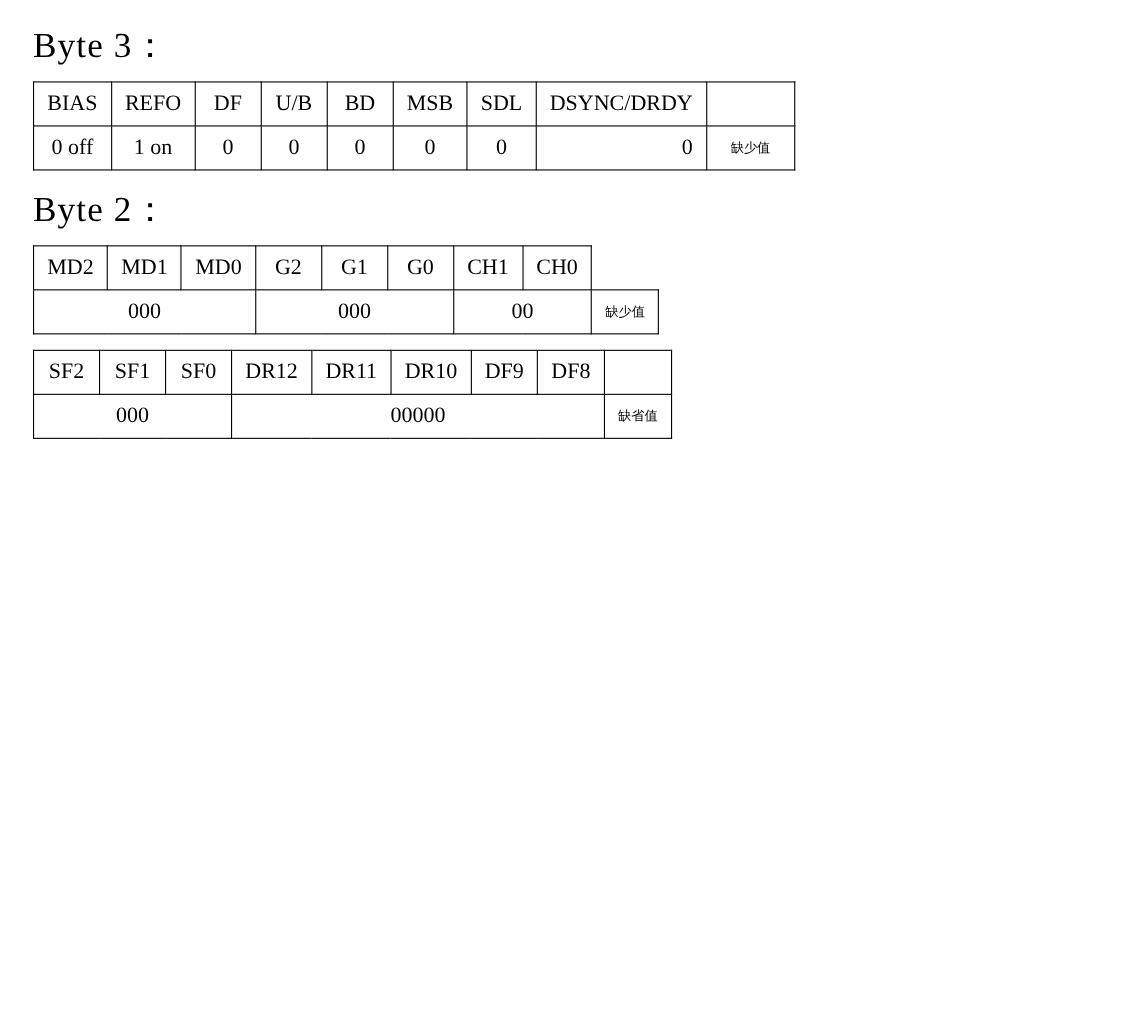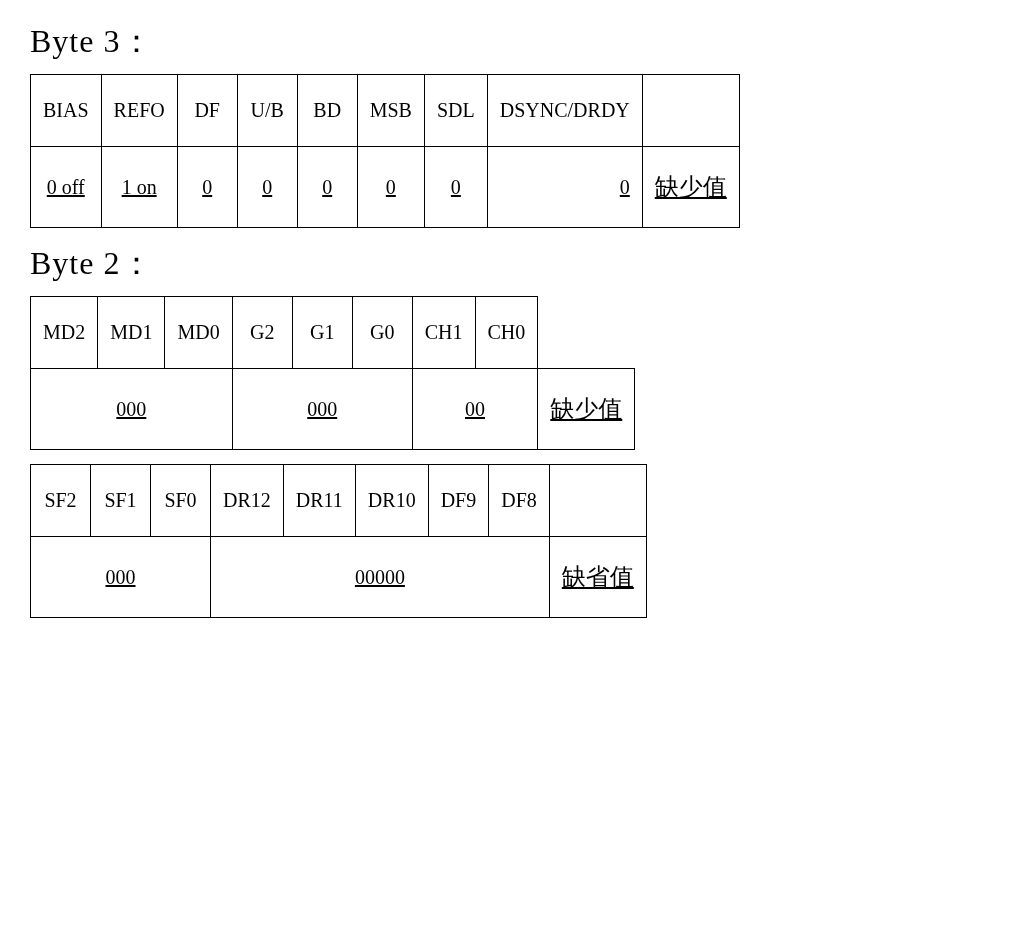--- a/index.html
+++ b/index.html
@@ -28,38 +28,37 @@
     }
 
     table {
       border-collapse: collapse;
       width: auto;
     }
 
     th, td {
       border: 1px solid #000;
       text-align: center;
-      padding: 24px 12px;
+      padding: 8px 12px;
       font-size: 20px;
       min-width: 60px;
     }
 
     th {
       font-weight: normal;
       background: #fff;
     }
 
     td {
       font-size: 20px;
-      text-decoration: underline;
     }
 
     .chinese-text {
       font-family: "SimSun", "STSong", serif;
-      font-size: 24px;
+      font-size: 12px;
     }
 
     .wide-cell {
       min-width: 120px;
       text-align: right;
     }
 
     .default-value-cell {
       border: 1px solid #000;
       min-width: 80px;

